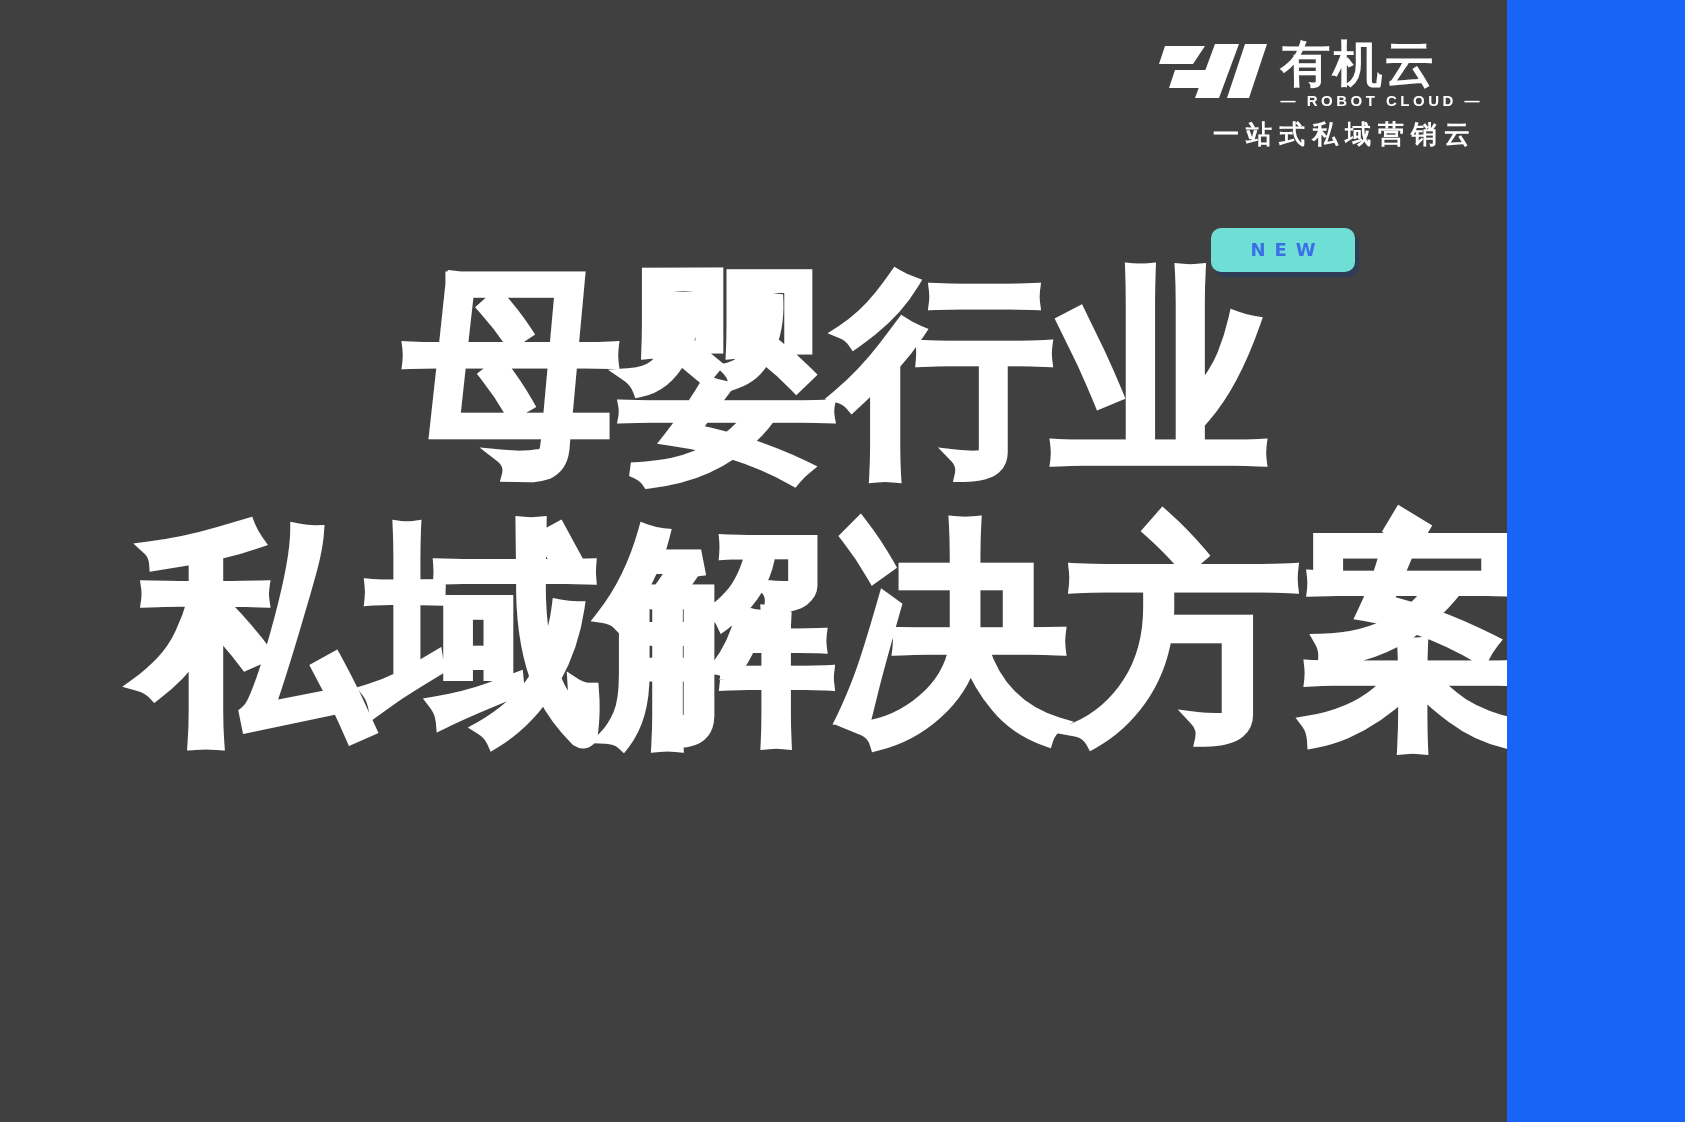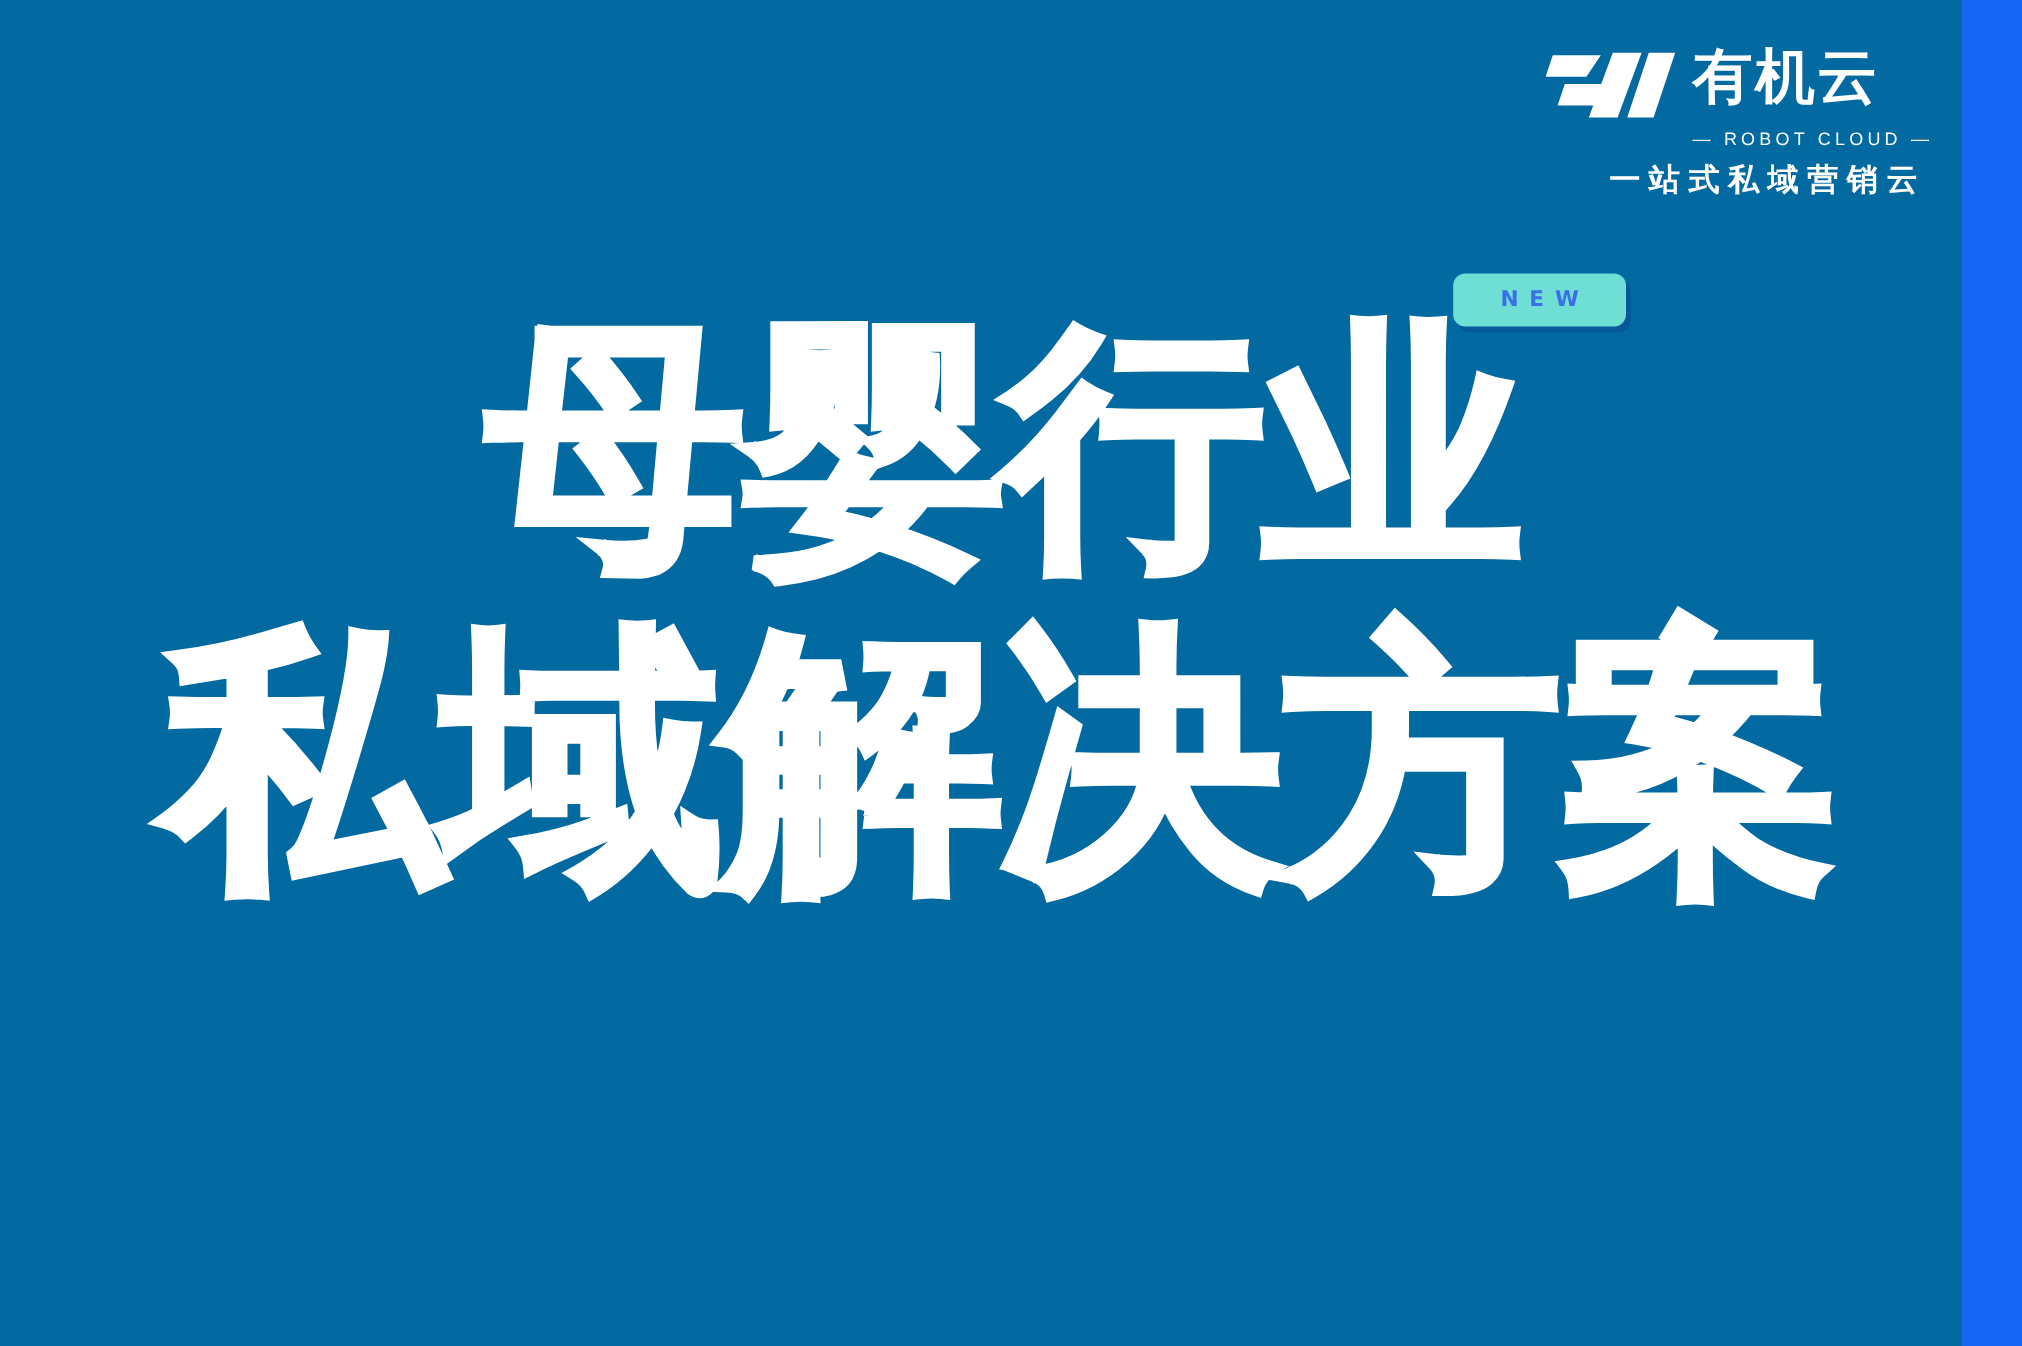--- a/index.html
+++ b/index.html
@@ -12,23 +12,23 @@
 
   body {
     background:#1665F6;
     font-family:"Liberation Sans", "DejaVu Sans", sans-serif;
     position:relative;
   }
 
   
   .poster {
     position:relative;
-    width:1635px;
+    width:1507px;
     height:1122px;
-    background:#0369a1;
+    background:#404040;
     overflow:hidden;
   }
 
   
   .brand {
     position:absolute;
     top:38px;
     right:24px;
     width:470px;
     display:flex;
@@ -64,24 +64,24 @@
     font-size:50px;
     line-height:52px;
     font-weight:700;
     color:#FFFFFF;
     letter-spacing:2px;
     white-space:nowrap;
     font-family:"DejaVu Sans","Liberation Sans",sans-serif;
   }
 
   .brand-en {
-    margin-top:18px;
+    margin-top:2px;
     font-size:15px;
     line-height:17px;
-    font-weight:400;
+    font-weight:700;
     color:#FFFFFF;
     letter-spacing:3.5px;
     white-space:nowrap;
     align-self:stretch;
     text-align:center;
   }
 
   .brand-tagline {
     margin-top:12px;
     margin-right:6px;

